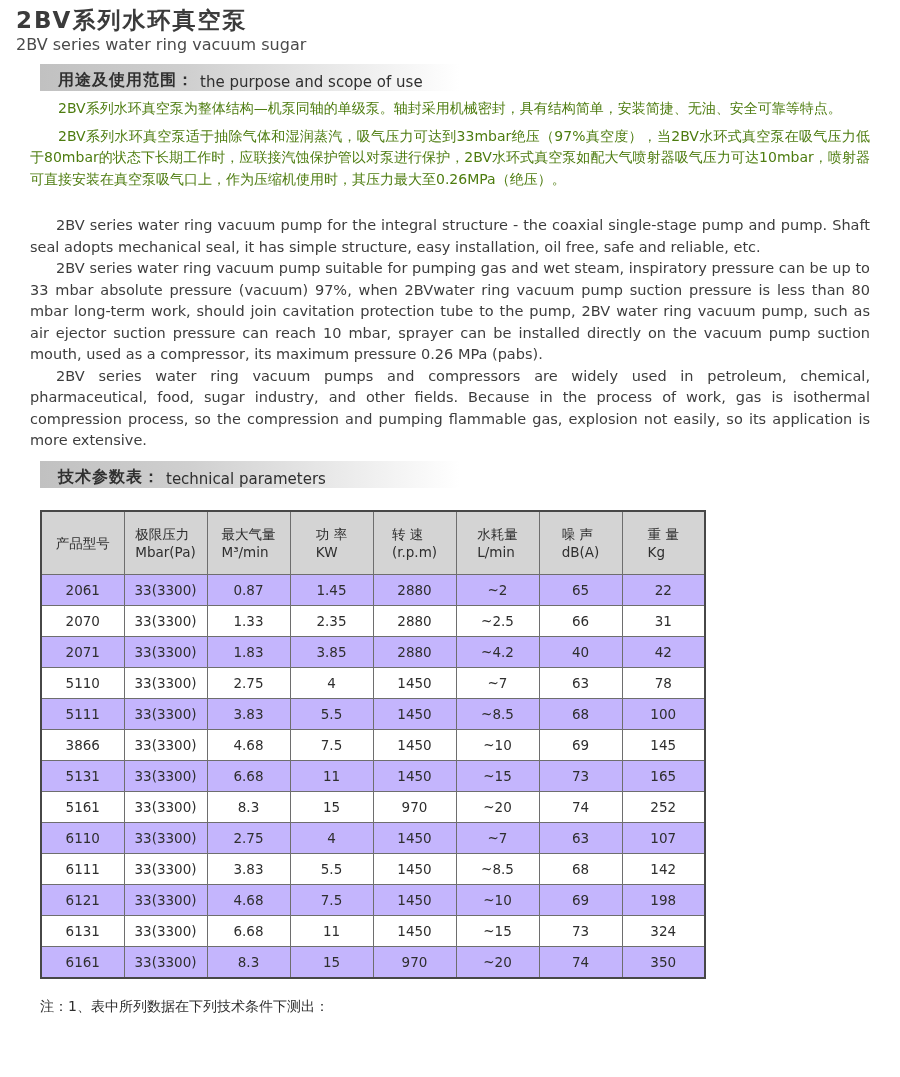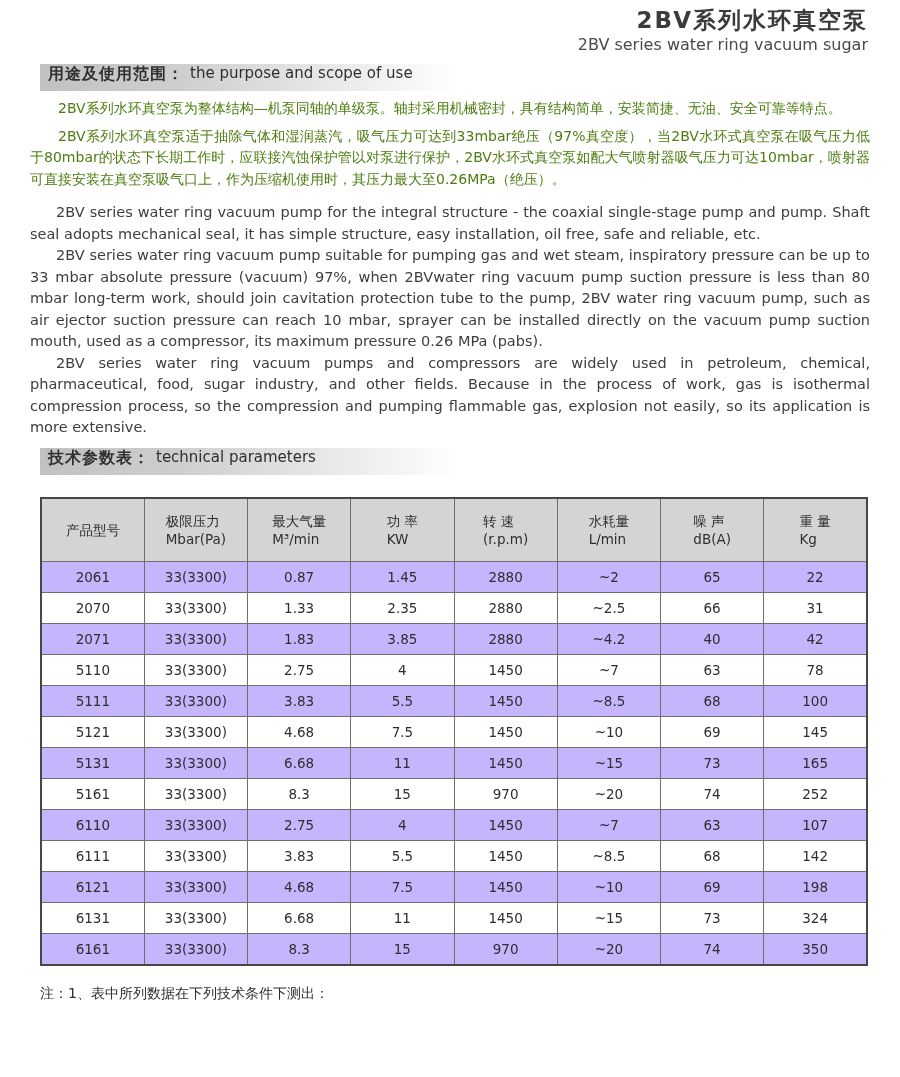--- a/index.html
+++ b/index.html
@@ -4,42 +4,42 @@
 <style>
   html,body{margin:0;padding:0;background:#ffffff;}
   body{
     width:900px;height:1077px;
     font-family:"DejaVu Sans","Liberation Sans",sans-serif;
     color:#333;overflow:hidden;
   }
   .page{position:relative;width:900px;height:1077px;}
 
   
-  .titleblock{padding:6px 32px 0 4px;text-align:right;}
+  .titleblock{padding:6px 32px 0 16px;text-align:left;}
   .title-cn{font-size:23px;font-weight:bold;color:#3b3b3b;letter-spacing:2px;line-height:28px;}
   .title-en{font-size:16px;color:#4a4a4a;line-height:20px;margin-top:1px;}
 
   
   .band{
     width:420px;height:27px;margin:9px 0 0 40px;
     background:linear-gradient(90deg,#c1c1c1 0%,#cfcfcf 35%,#e9e9e9 70%,#ffffff 100%);
-    display:flex;align-items:flex-start;padding-left:8px;box-sizing:border-box;
+    display:flex;align-items:flex-end;padding-left:18px;box-sizing:border-box;
   }
   .band .cn{font-size:16px;font-weight:bold;color:#303030;letter-spacing:1px;}
   .band .en{font-size:15px;color:#2f2f2f;margin-left:6px;}
 
   
   .paras{margin:7px 30px 0 30px;}
   .p-cn{font-size:14px;line-height:21.5px;color:#4d7c0f;text-indent:2em;margin:0 0 6px 0;text-align:justify;}
   .p-en{font-size:14.5px;line-height:21.5px;color:#3d3d3d;text-indent:1.8em;margin:0;text-align:justify;}
-  .en-group{margin-top:12px;}
+  .en-group{margin-top:25px;}
 
   
   table.params{
-    margin:22px 0 0 40px;width:828px;
+    margin:22px 0 0 40px;width:666px;
     border-collapse:collapse;table-layout:fixed;
     border:2px solid #474747;
   }
   table.params th,table.params td{
     border:1px solid #6e6e6e;
     text-align:center;vertical-align:middle;
     font-size:13.5px;color:#2e2e2e;
   }
   table.params thead th{
     background:#d4d4d4;height:60px;font-weight:normal;
@@ -141,21 +141,21 @@
           <td>5111</td>
           <td>33(3300)</td>
           <td>3.83</td>
           <td>5.5</td>
           <td>1450</td>
           <td>~8.5</td>
           <td>68</td>
           <td>100</td>
         </tr>
         <tr>
-          <td>5121</td>
+          <td>3866</td>
           <td>33(3300)</td>
           <td>4.68</td>
           <td>7.5</td>
           <td>1450</td>
           <td>~10</td>
           <td>69</td>
           <td>145</td>
         </tr>
         <tr class="alt">
           <td>5131</td>

